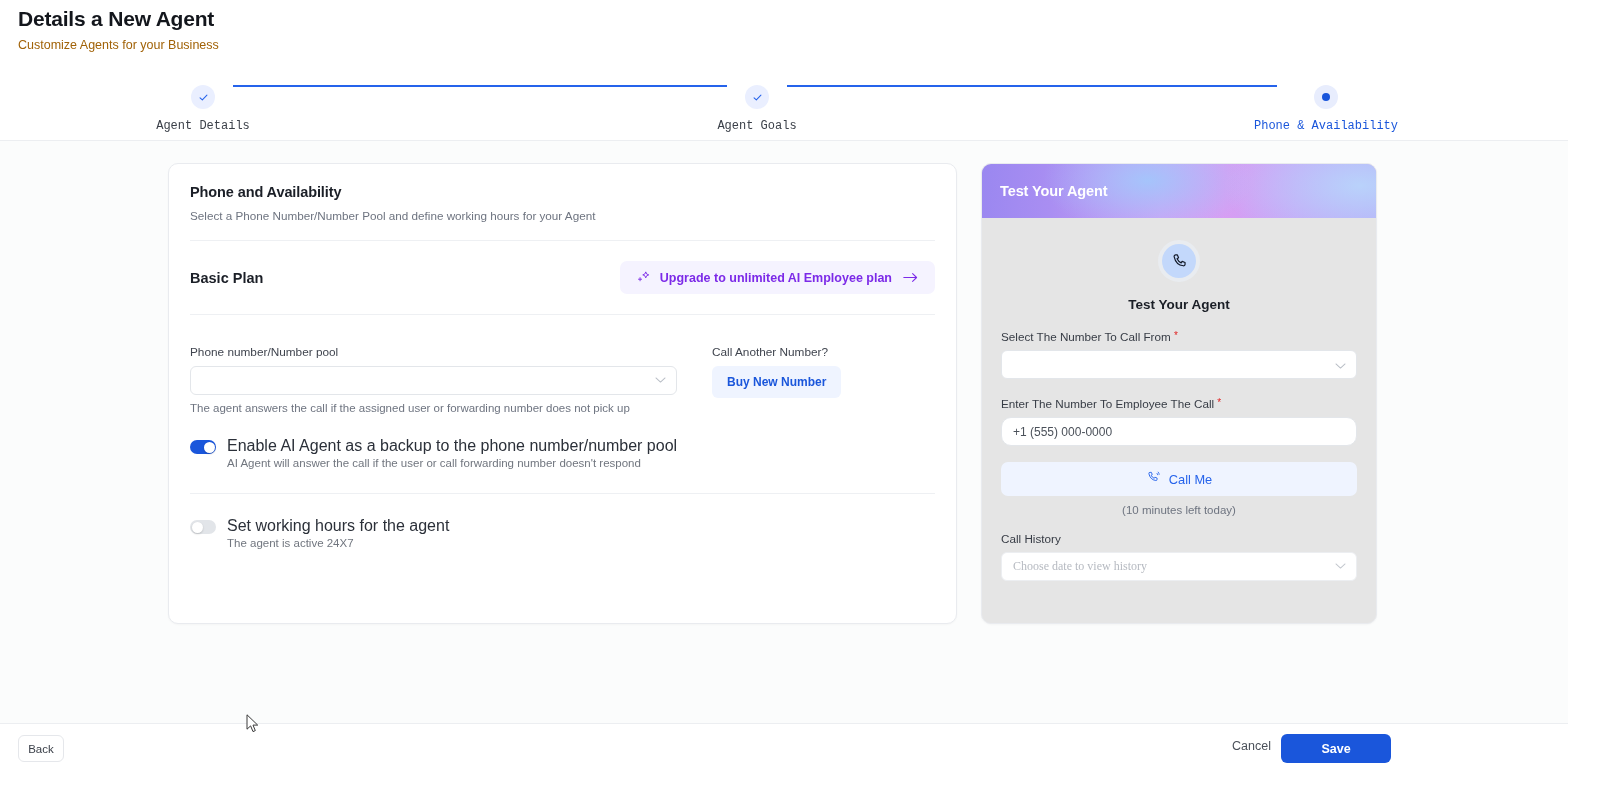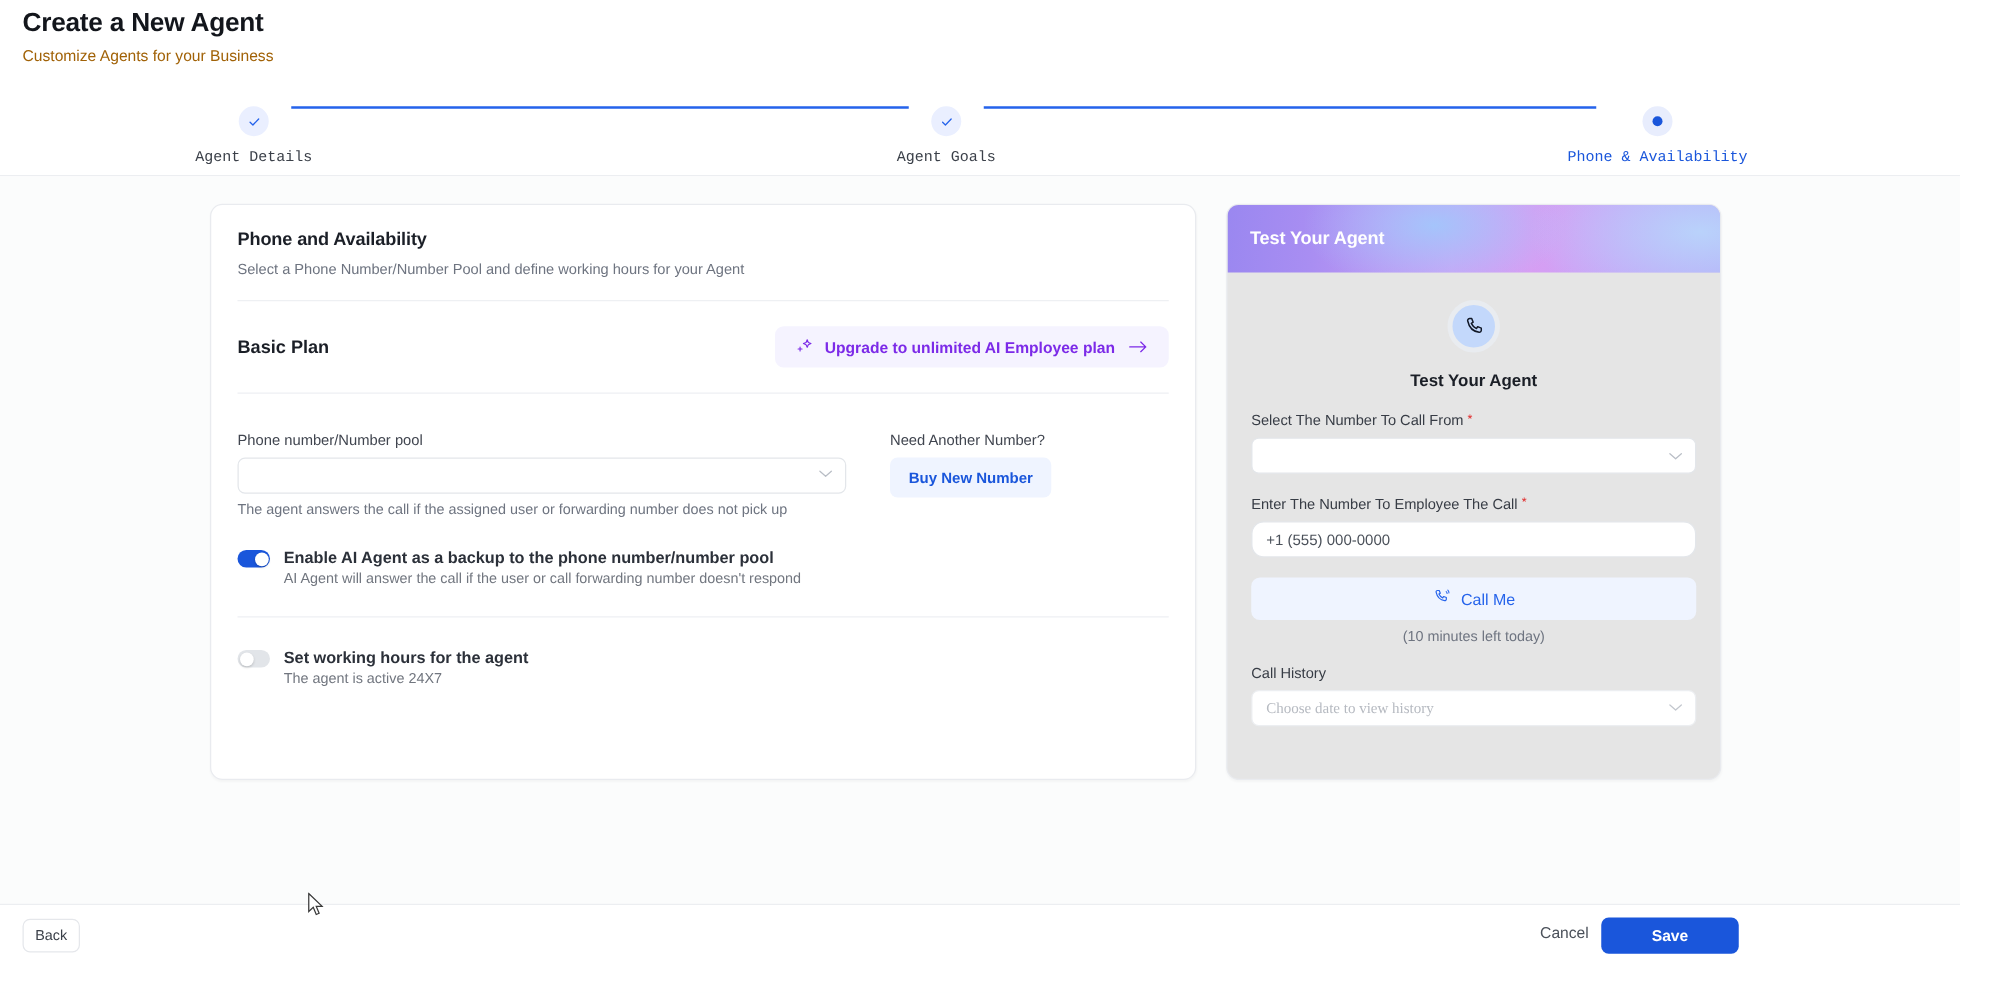--- a/index.html
+++ b/index.html
@@ -235,24 +235,23 @@
     position: absolute;
     top: 1.5px;
     width: 11px; height: 11px;
     border-radius: 50%;
     background: #ffffff;
     box-shadow: 0 1px 2px rgba(0,0,0,0.18);
   }
   .toggle.on .knob { right: 1.5px; }
   .toggle.off .knob { left: 1.5px; }
   .toggle-title {
-    font-size: 13px;
+    font-size: 16px;
     color: #2b3039;
     line-height: 15px;
-    font-weight: bold;
   }
   .toggle-desc {
     font-size: 11.5px;
     color: #71767f;
     margin-top: 3px;
     line-height: 15px;
   }
   .toggle-divider {
     height: 1px;
     background: #eef0f3;
@@ -430,21 +429,21 @@
     left: 246px; top: 714px;
     pointer-events: none;
   }
 </style>
 </head>
 <body>
 
 <div id="app">
 
   <div class="page-header">
-    <div class="page-title">Create a New Agent</div>
+    <div class="page-title">Details a New Agent</div>
     <div class="page-subtitle">Customize Agents for your Business</div>
   </div>
 
   <div class="stepper">
 
     <div class="step-line" style="left:233px; width:494px;"></div>
     <div class="step-line" style="left:787px; width:490px;"></div>
 
     <div class="step" style="left:113px;">
       <div class="step-dot">
@@ -508,21 +507,21 @@
             <span class="chev">
               <svg width="11" height="8" viewBox="0 0 12 8" aria-hidden="true">
                   <path d="M1 1.8 L6 6.2 L11 1.8" fill="none" stroke="#b9bec6" stroke-width="1.1" stroke-linecap="round" stroke-linejoin="round"></path>
                 </svg>
             </span>
           </div>
           <div class="field-hint">The agent answers the call if the assigned user or forwarding number does not pick up</div>
         </div>
 
         <div class="field-col-right">
-          <div class="field-label">Need Another Number?</div>
+          <div class="field-label">Call Another Number?</div>
           <button class="buy-btn">Buy New Number</button>
         </div>
       </div>
 
       <div class="toggle-row">
         <div class="toggle on">
             <span class="knob"></span>
           </div>
         <div>
           <div class="toggle-title">Enable AI Agent as a backup to the phone number/number pool</div>

